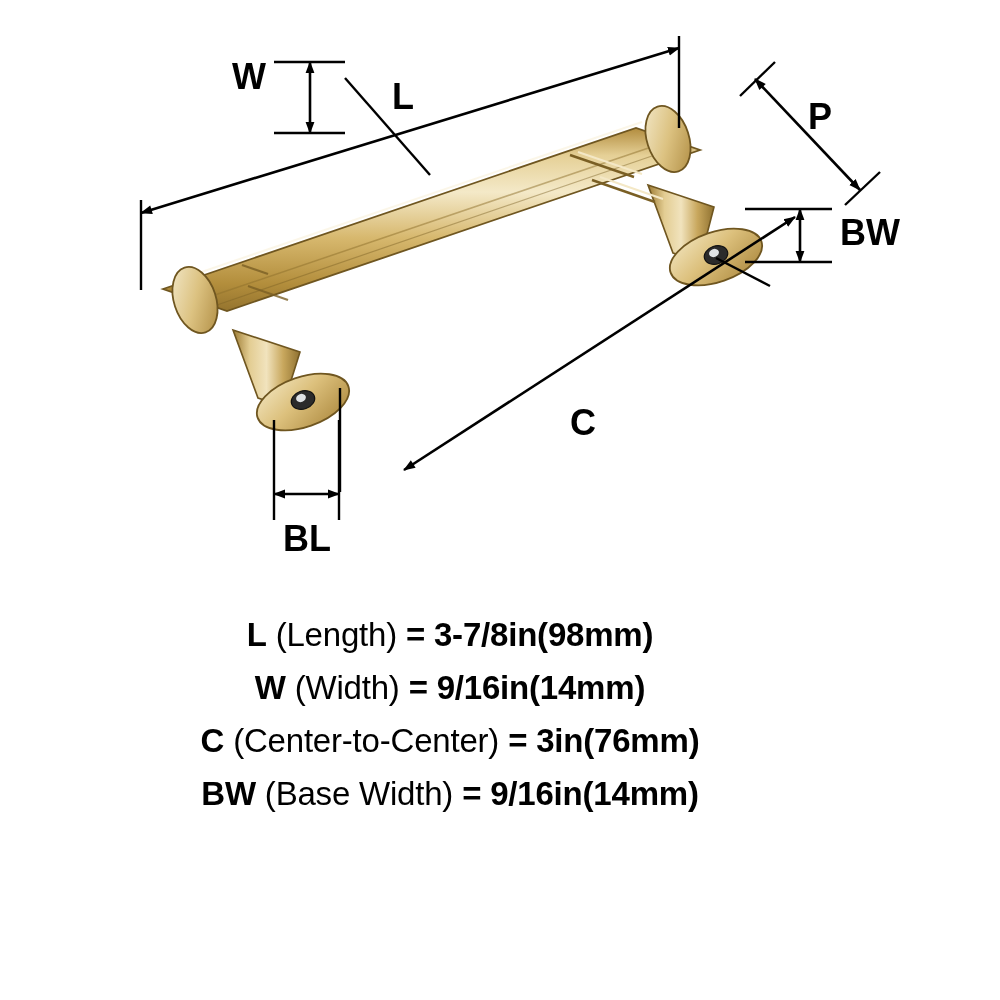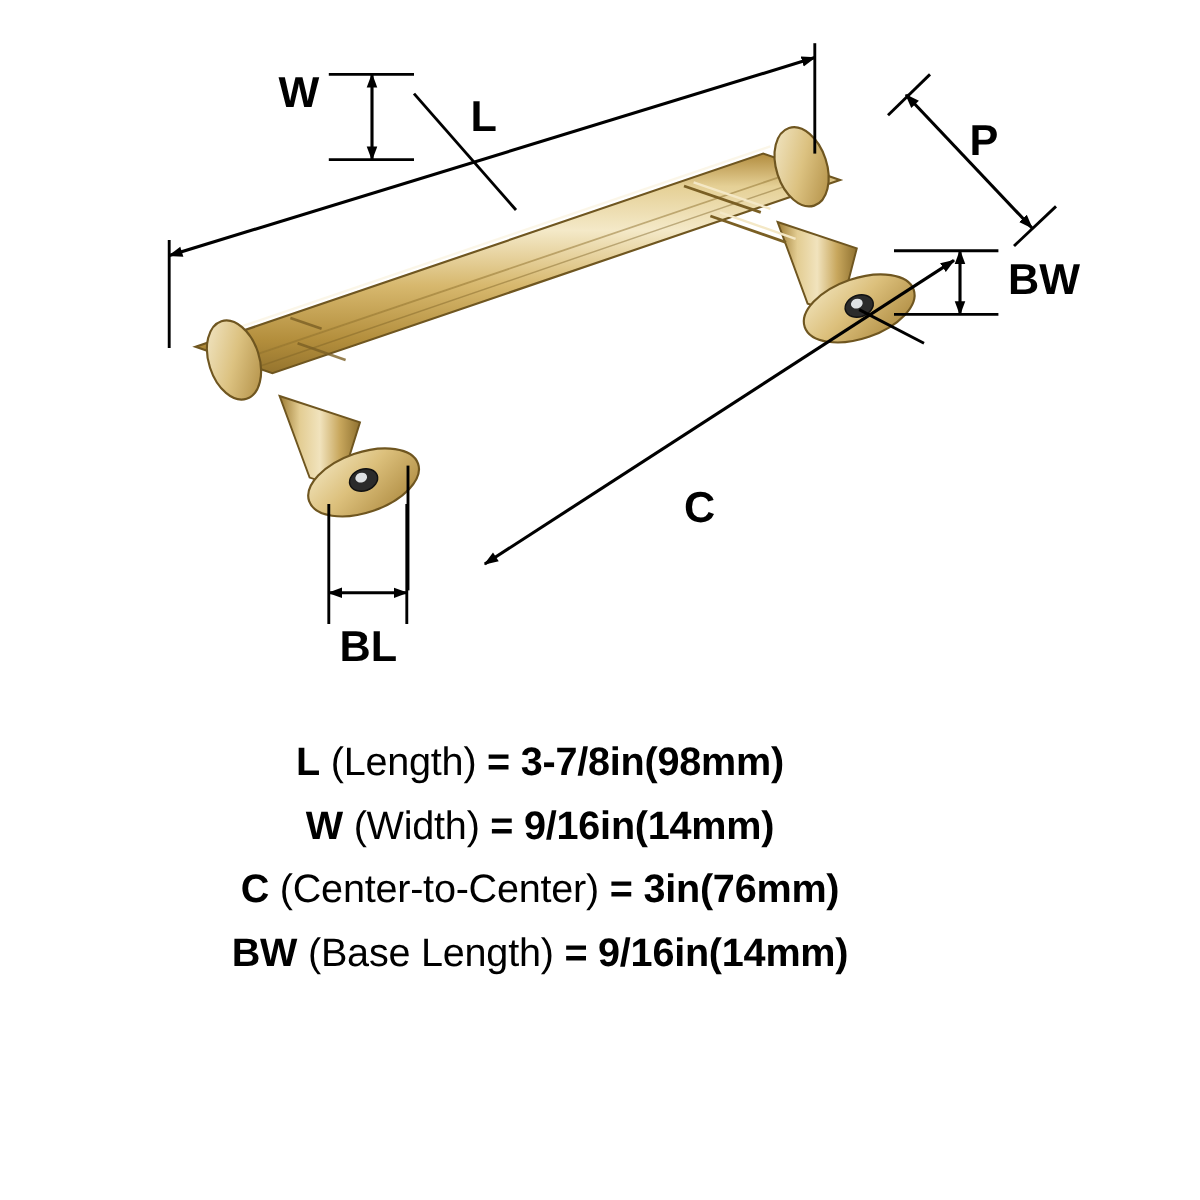--- a/index.html
+++ b/index.html
@@ -219,17 +219,17 @@
     <span class="val">9/16in(14mm)</span>
   </div>
   <div class="spec-row">
     <span class="code">C</span>
     <span class="name">(Center-to-Center)</span>
     <span class="eq">=</span>
     <span class="val">3in(76mm)</span>
   </div>
   <div class="spec-row">
     <span class="code">BW</span>
-    <span class="name">(Base Length)</span>
+    <span class="name">(Base Width)</span>
     <span class="eq">=</span>
     <span class="val">9/16in(14mm)</span>
   </div>
 </div>
 
 </body></html>

